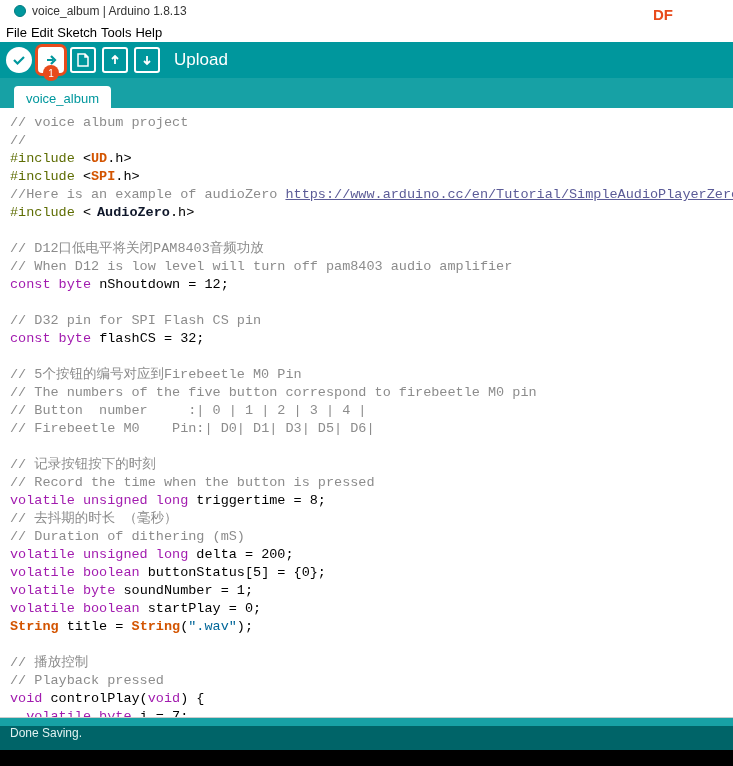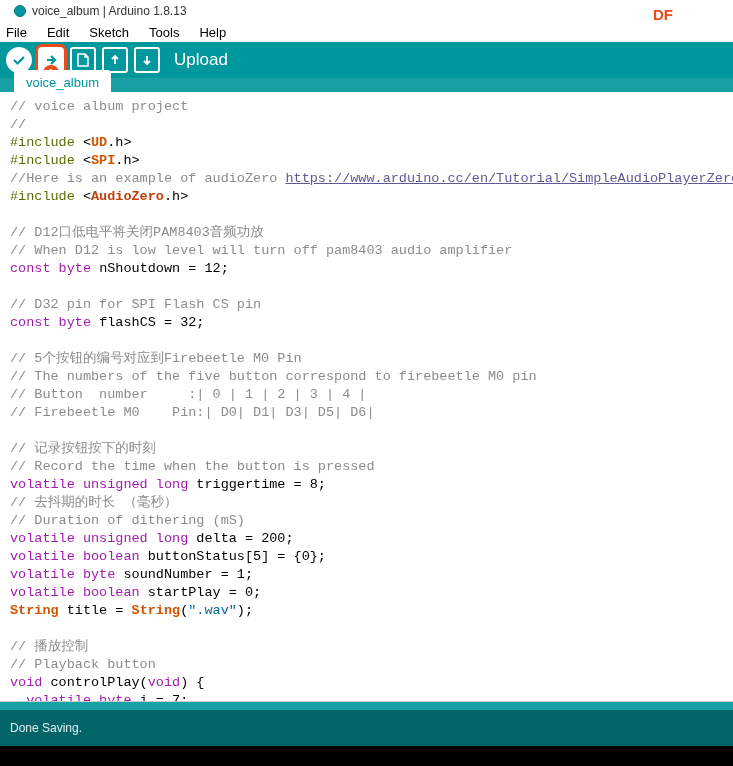--- a/index.html
+++ b/index.html
@@ -26,21 +26,21 @@
     border-radius: 50%;
     background: #00979d;
     display:inline-block;
     margin-right:6px;
     border:1px solid #007a80;
   }
   .menubar {
     height: 20px;
     display: flex;
     align-items: center;
-    gap: 20px;
+    gap: 4px;
     padding-left: 6px;
     font-size: 13px;
     color: #000;
     background: #fff;
   }
   .menubar span { cursor: default; }
   .watermark {
     position: absolute;
     top: 6px;
     right: 60px;
@@ -90,21 +90,21 @@
     color: #fff;
     font-size: 10px;
     display:flex; align-items:center; justify-content:center;
   }
   .toolbar-label {
     font-size: 17px;
     color: #fff;
     margin-left: 8px;
   }
   .tabbar {
-    height: 14px;
+    height: 30px;
     background: #17a1a5;
     display: flex;
     align-items: flex-end;
     padding-left: 14px;
   }
   .tab {
     background: #fff;
     color: #00979d;
     font-size: 13px;
     padding: 5px 12px 2px 12px;
@@ -122,36 +122,36 @@
   .editor {
     font-family: Consolas, "Courier New", monospace;
     font-size: 13.5px;
     line-height: 18px;
     padding: 6px 10px;
     white-space: pre;
     color: #000;
   }
   .c-comment { color: #8c8c8c; }
   .c-preproc { color: #5e6d03; }
-  .c-libA    { color: #c2410c; font-weight: 700; }
+  .c-libA    { color: #0f172a; font-weight: 700; margin-left: 6px; }
   .c-libU    { color: #d35400; font-weight: 700; }
   .c-kw      { color: #a21caf; }
   .c-str     { color: #006699; }
   .c-link    { color: #5b5b97; text-decoration: underline; }
   .status-separator {
     height: 8px;
     background: #17a1a5;
   }
   .status {
-    height: 36px;
+    height: 24px;
     background: #006468;
     color: #e0f2f1;
     font-size: 12px;
     padding-left: 10px;
-    display:flex; align-items:center;
+    display:flex; align-items:flex-start;
     font-family: Arial, sans-serif;
   }
   .console {
     height: 20px;
     background: #000;
   }
   svg { display:block; }
 </style>
 </head>
 <body>
@@ -232,21 +232,21 @@
 <span class="c-kw">volatile</span><span class="c-kw"> unsigned</span><span class="c-kw"> long</span><span> triggertime = 8;</span>
 <span class="c-comment">// 去抖期的时长 （毫秒）</span>
 <span class="c-comment">// Duration of dithering (mS)</span>
 <span class="c-kw">volatile</span><span class="c-kw"> unsigned</span><span class="c-kw"> long</span><span> delta = 200;</span>
 <span class="c-kw">volatile</span><span class="c-kw"> boolean</span><span> buttonStatus[5] = {0};</span>
 <span class="c-kw">volatile</span><span class="c-kw"> byte</span><span> soundNumber = 1;</span>
 <span class="c-kw">volatile</span><span class="c-kw"> boolean</span><span> startPlay = 0;</span>
 <span class="c-libU">String</span><span> title = </span><span class="c-libU">String</span><span>(</span><span class="c-str">".wav"</span><span>);</span>
 
 <span class="c-comment">// 播放控制</span>
-<span class="c-comment">// Playback button</span>
+<span class="c-comment">// Playback pressed</span>
 <span class="c-kw">void</span><span> controlPlay(</span><span class="c-kw">void</span><span>) {</span>
 <span class="c-kw">  volatile</span><span class="c-kw"> byte</span><span> i = 7;</span>
 
 
 </div>
 </div>
 
 <div class="status-separator"></div>
 <div class="status">
   <span>Done Saving.</span>

